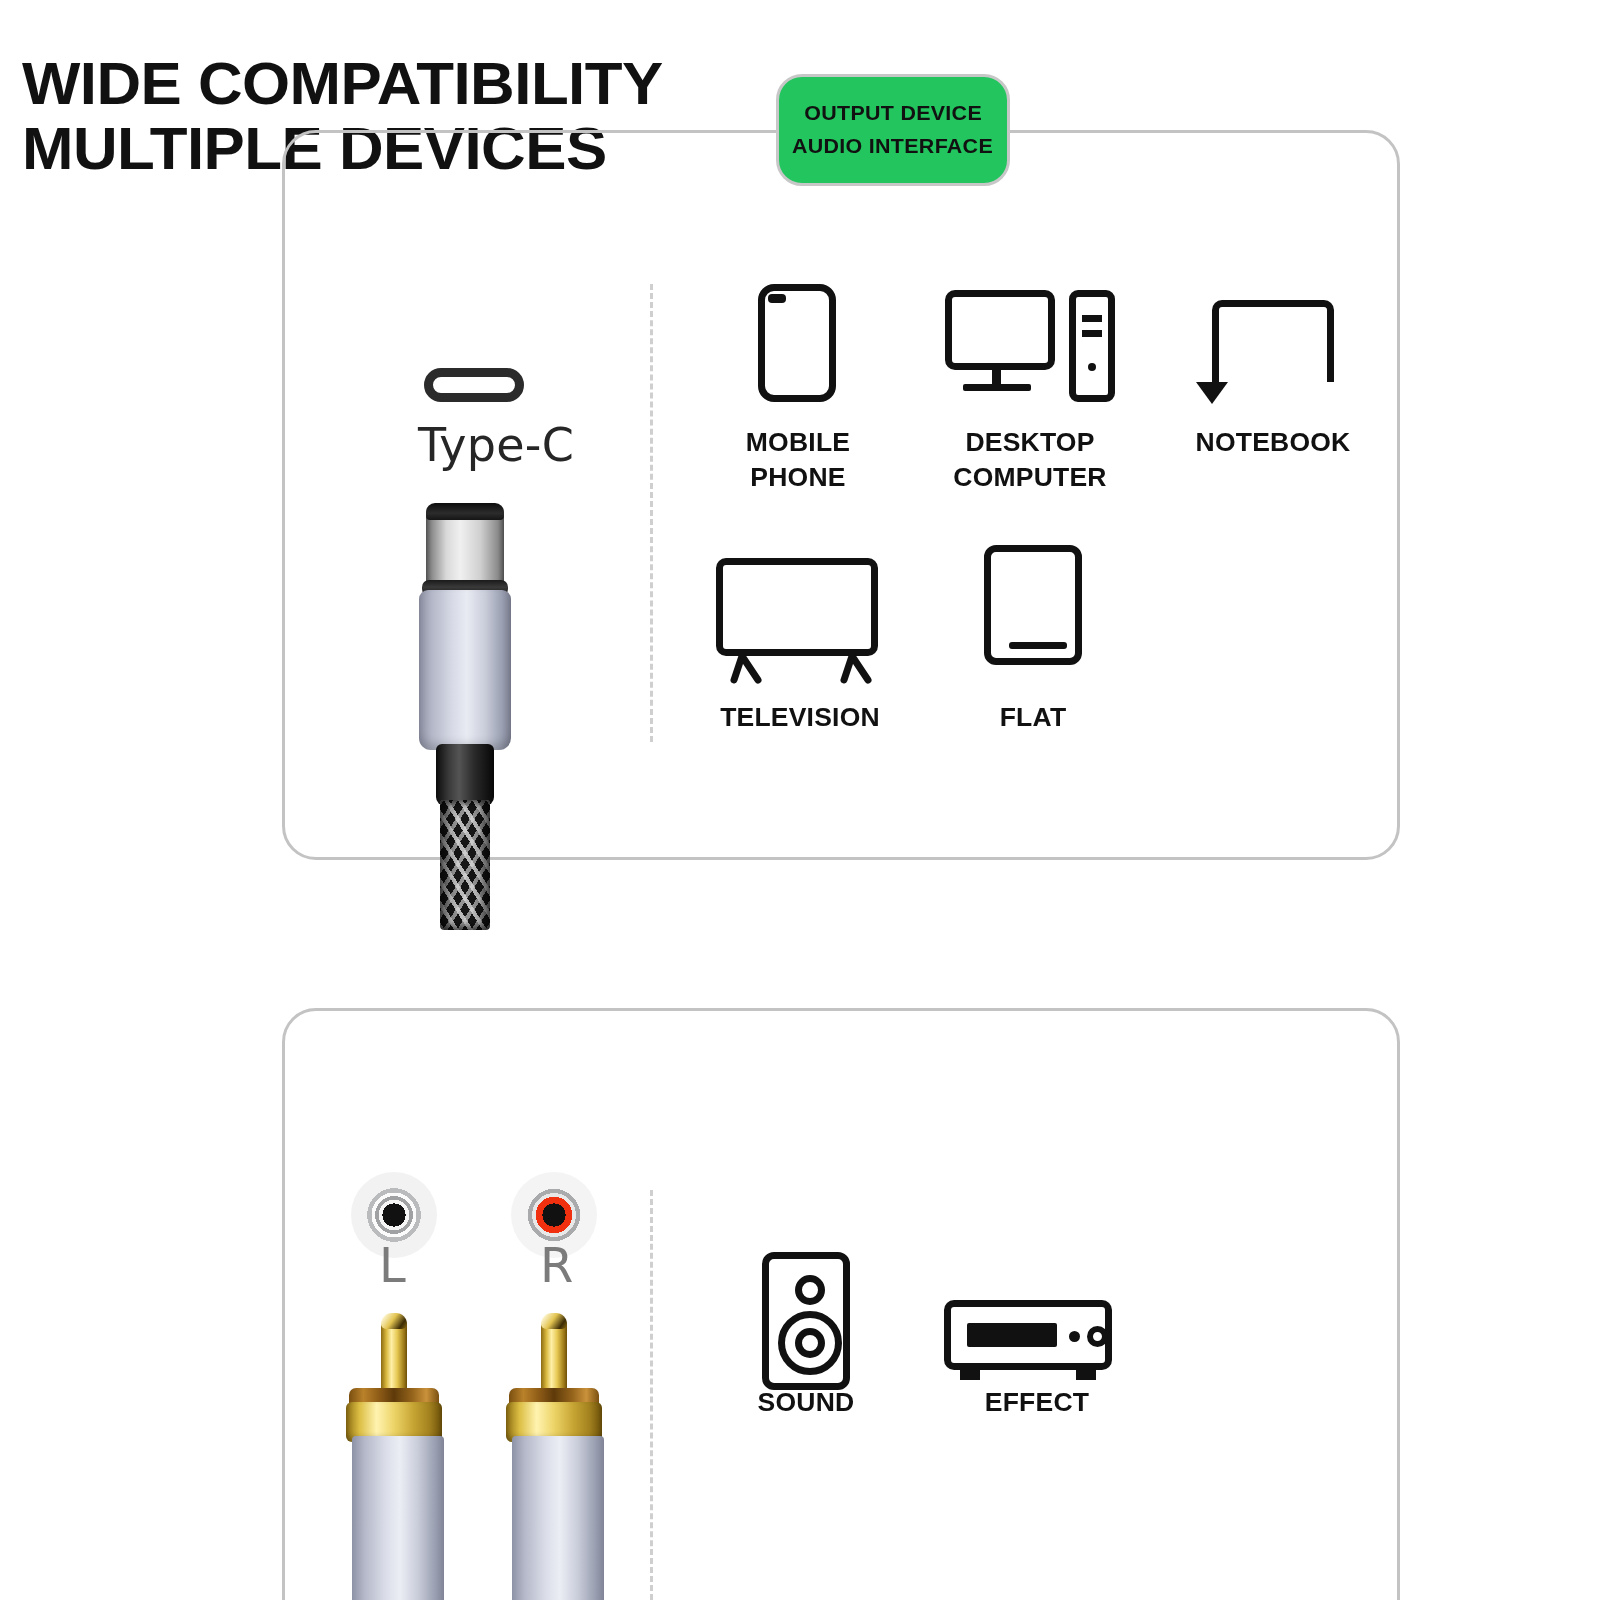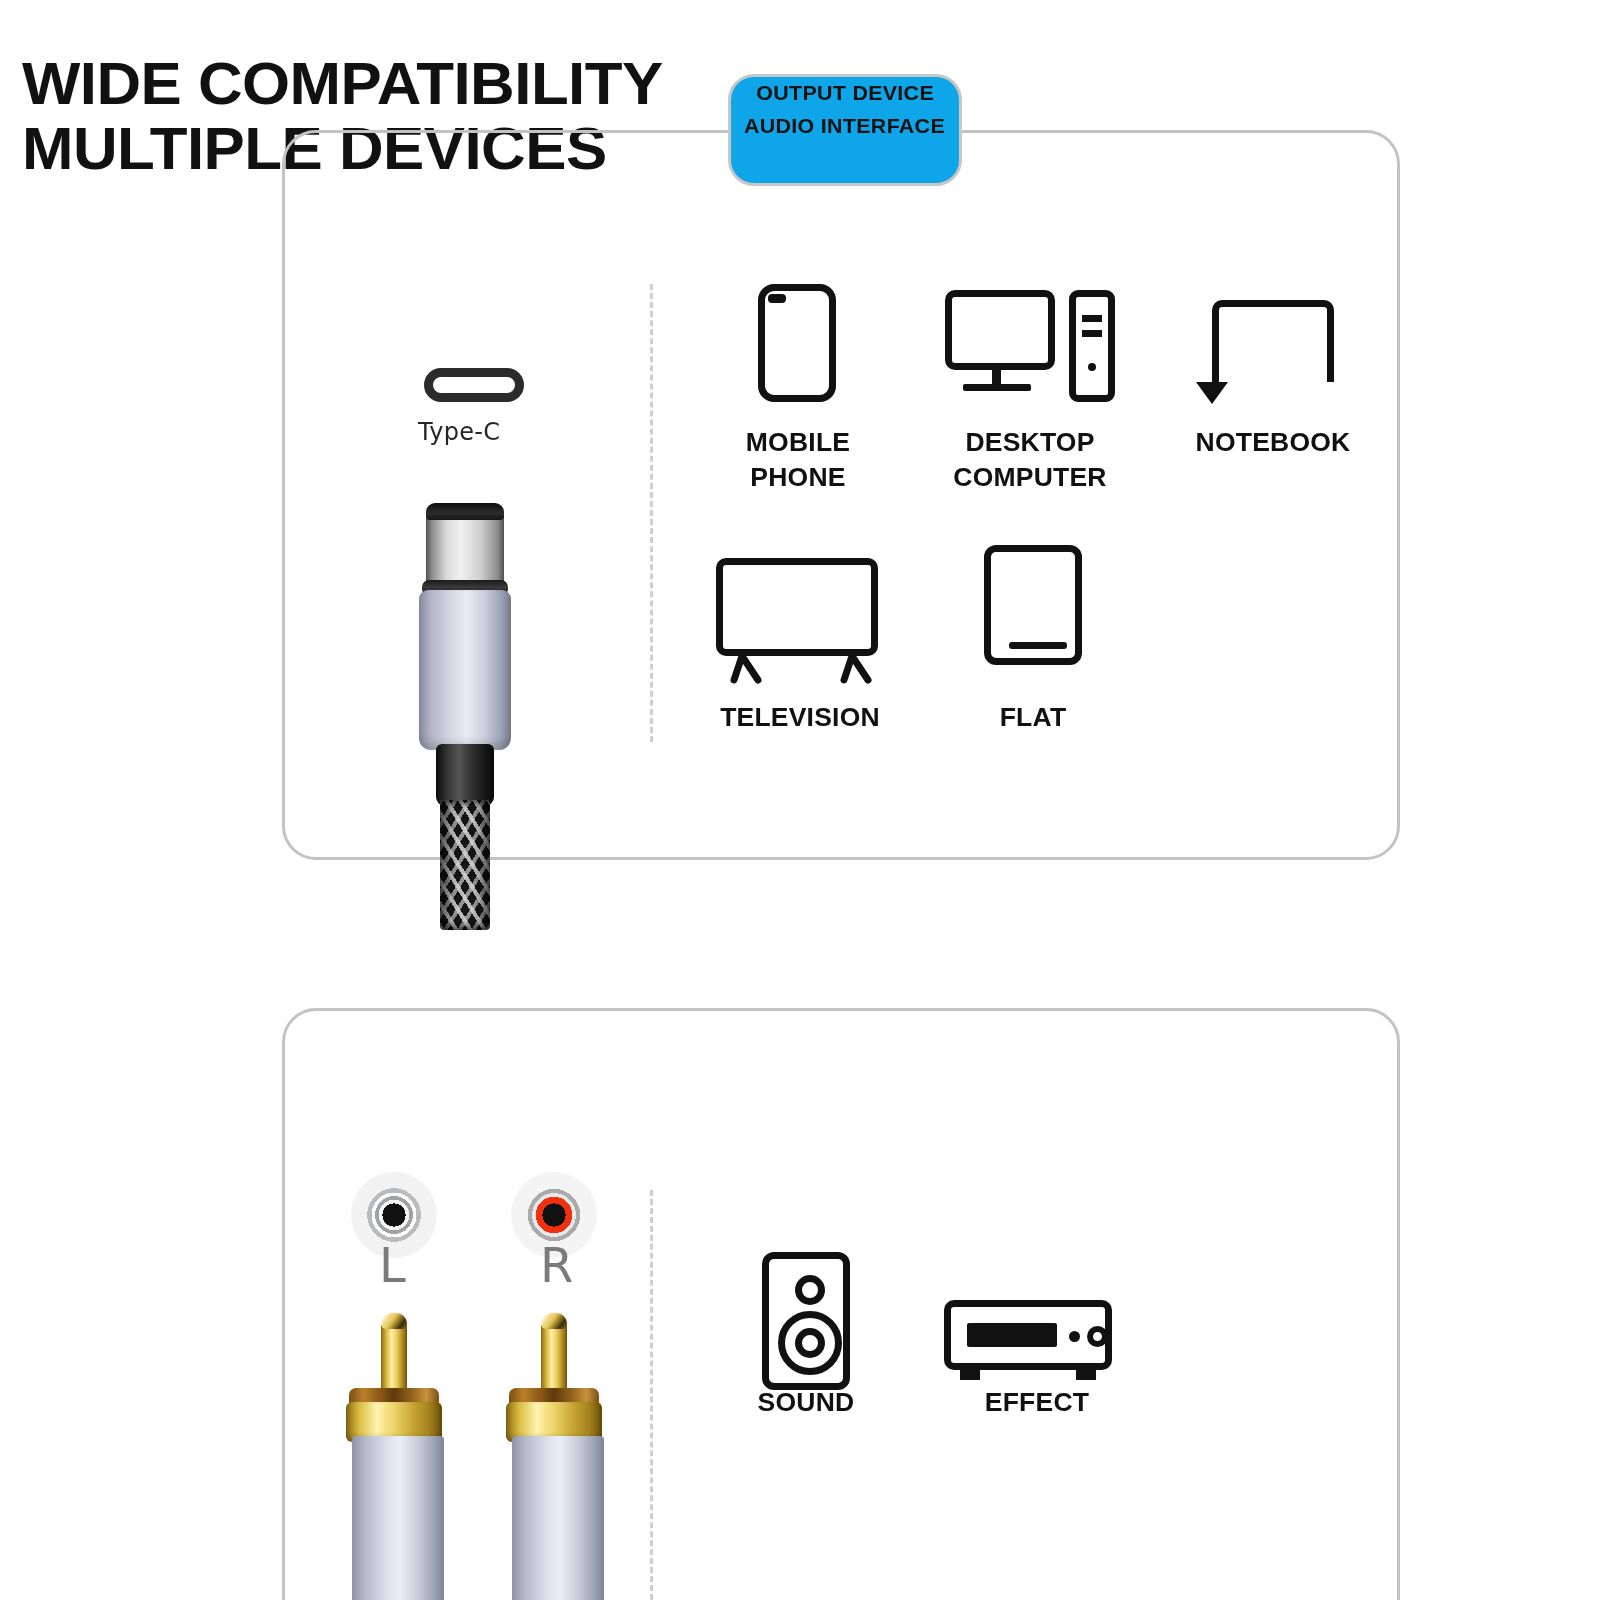--- a/index.html
+++ b/index.html
@@ -27,23 +27,24 @@
     position:absolute;left:0;top:0;width:100%;height:100%;
     border:3px solid #c3c3c3;border-radius:34px;box-sizing:border-box;
     background:transparent;
   }
   .panel-top{left:282px;top:130px;width:1118px;height:730px;}
   .panel-bottom{left:282px;top:1008px;width:1118px;height:640px;}
 
   
   .badge{
     position:absolute;box-sizing:border-box;
-    background:#0ea5e9;border:3px solid #c7c7c7;border-radius:26px;
-    display:flex;flex-direction:column;align-items:center;justify-content:flex-start;
+    background:#22c55e;border:3px solid #c7c7c7;border-radius:26px;
+    display:flex;flex-direction:column;align-items:center;justify-content:center;
     z-index:5;
+    margin-left:48px;
   }
   .badge span{
     font-weight:bold;font-size:21px;letter-spacing:0.3px;color:#111;
     line-height:1.55;white-space:nowrap;transform:scaleX(1.02);
   }
   .badge-top{left:728px;top:74px;width:234px;height:112px;}
   .badge-bottom{left:728px;top:954px;width:234px;height:112px;}
 
   
   .vsplit{
@@ -98,21 +99,21 @@
   .amp .d2{position:absolute;left:136px;top:19px;width:21px;height:21px;border:6px solid #111;border-radius:50%;box-sizing:border-box;}
   .amp-foot{position:absolute;width:20px;height:10px;background:#111;top:70px;}
 
   
   .typec-port{
     position:absolute;width:100px;height:34px;border-radius:18px;
     border:9px solid #2b2b2b;box-sizing:border-box;background:#fff;
     filter:blur(0.6px);
   }
   .typec-word{
-    position:absolute;font-size:24px;color:#262626;letter-spacing:0.3px;
+    position:absolute;font-size:46px;color:#262626;letter-spacing:0.3px;
     font-family:"DejaVu Sans", sans-serif;
   }
   .usb-tip{
     position:absolute;width:78px;height:86px;border-radius:11px;
     background:linear-gradient(90deg,#5d5d5d 0%,#8e8e8e 8%,#d9d9d9 26%,#f0f0f0 44%,#cfcfcf 70%,#8b8b8b 92%,#5a5a5a 100%);
     box-shadow:inset 0 -3px 5px rgba(0,0,0,.28);
   }
   .usb-tip-lip{
     position:absolute;width:78px;height:17px;border-radius:9px 9px 4px 4px;
     background:linear-gradient(180deg,#0d0d0d 0%,#2c2c2c 60%,#151515 100%);

